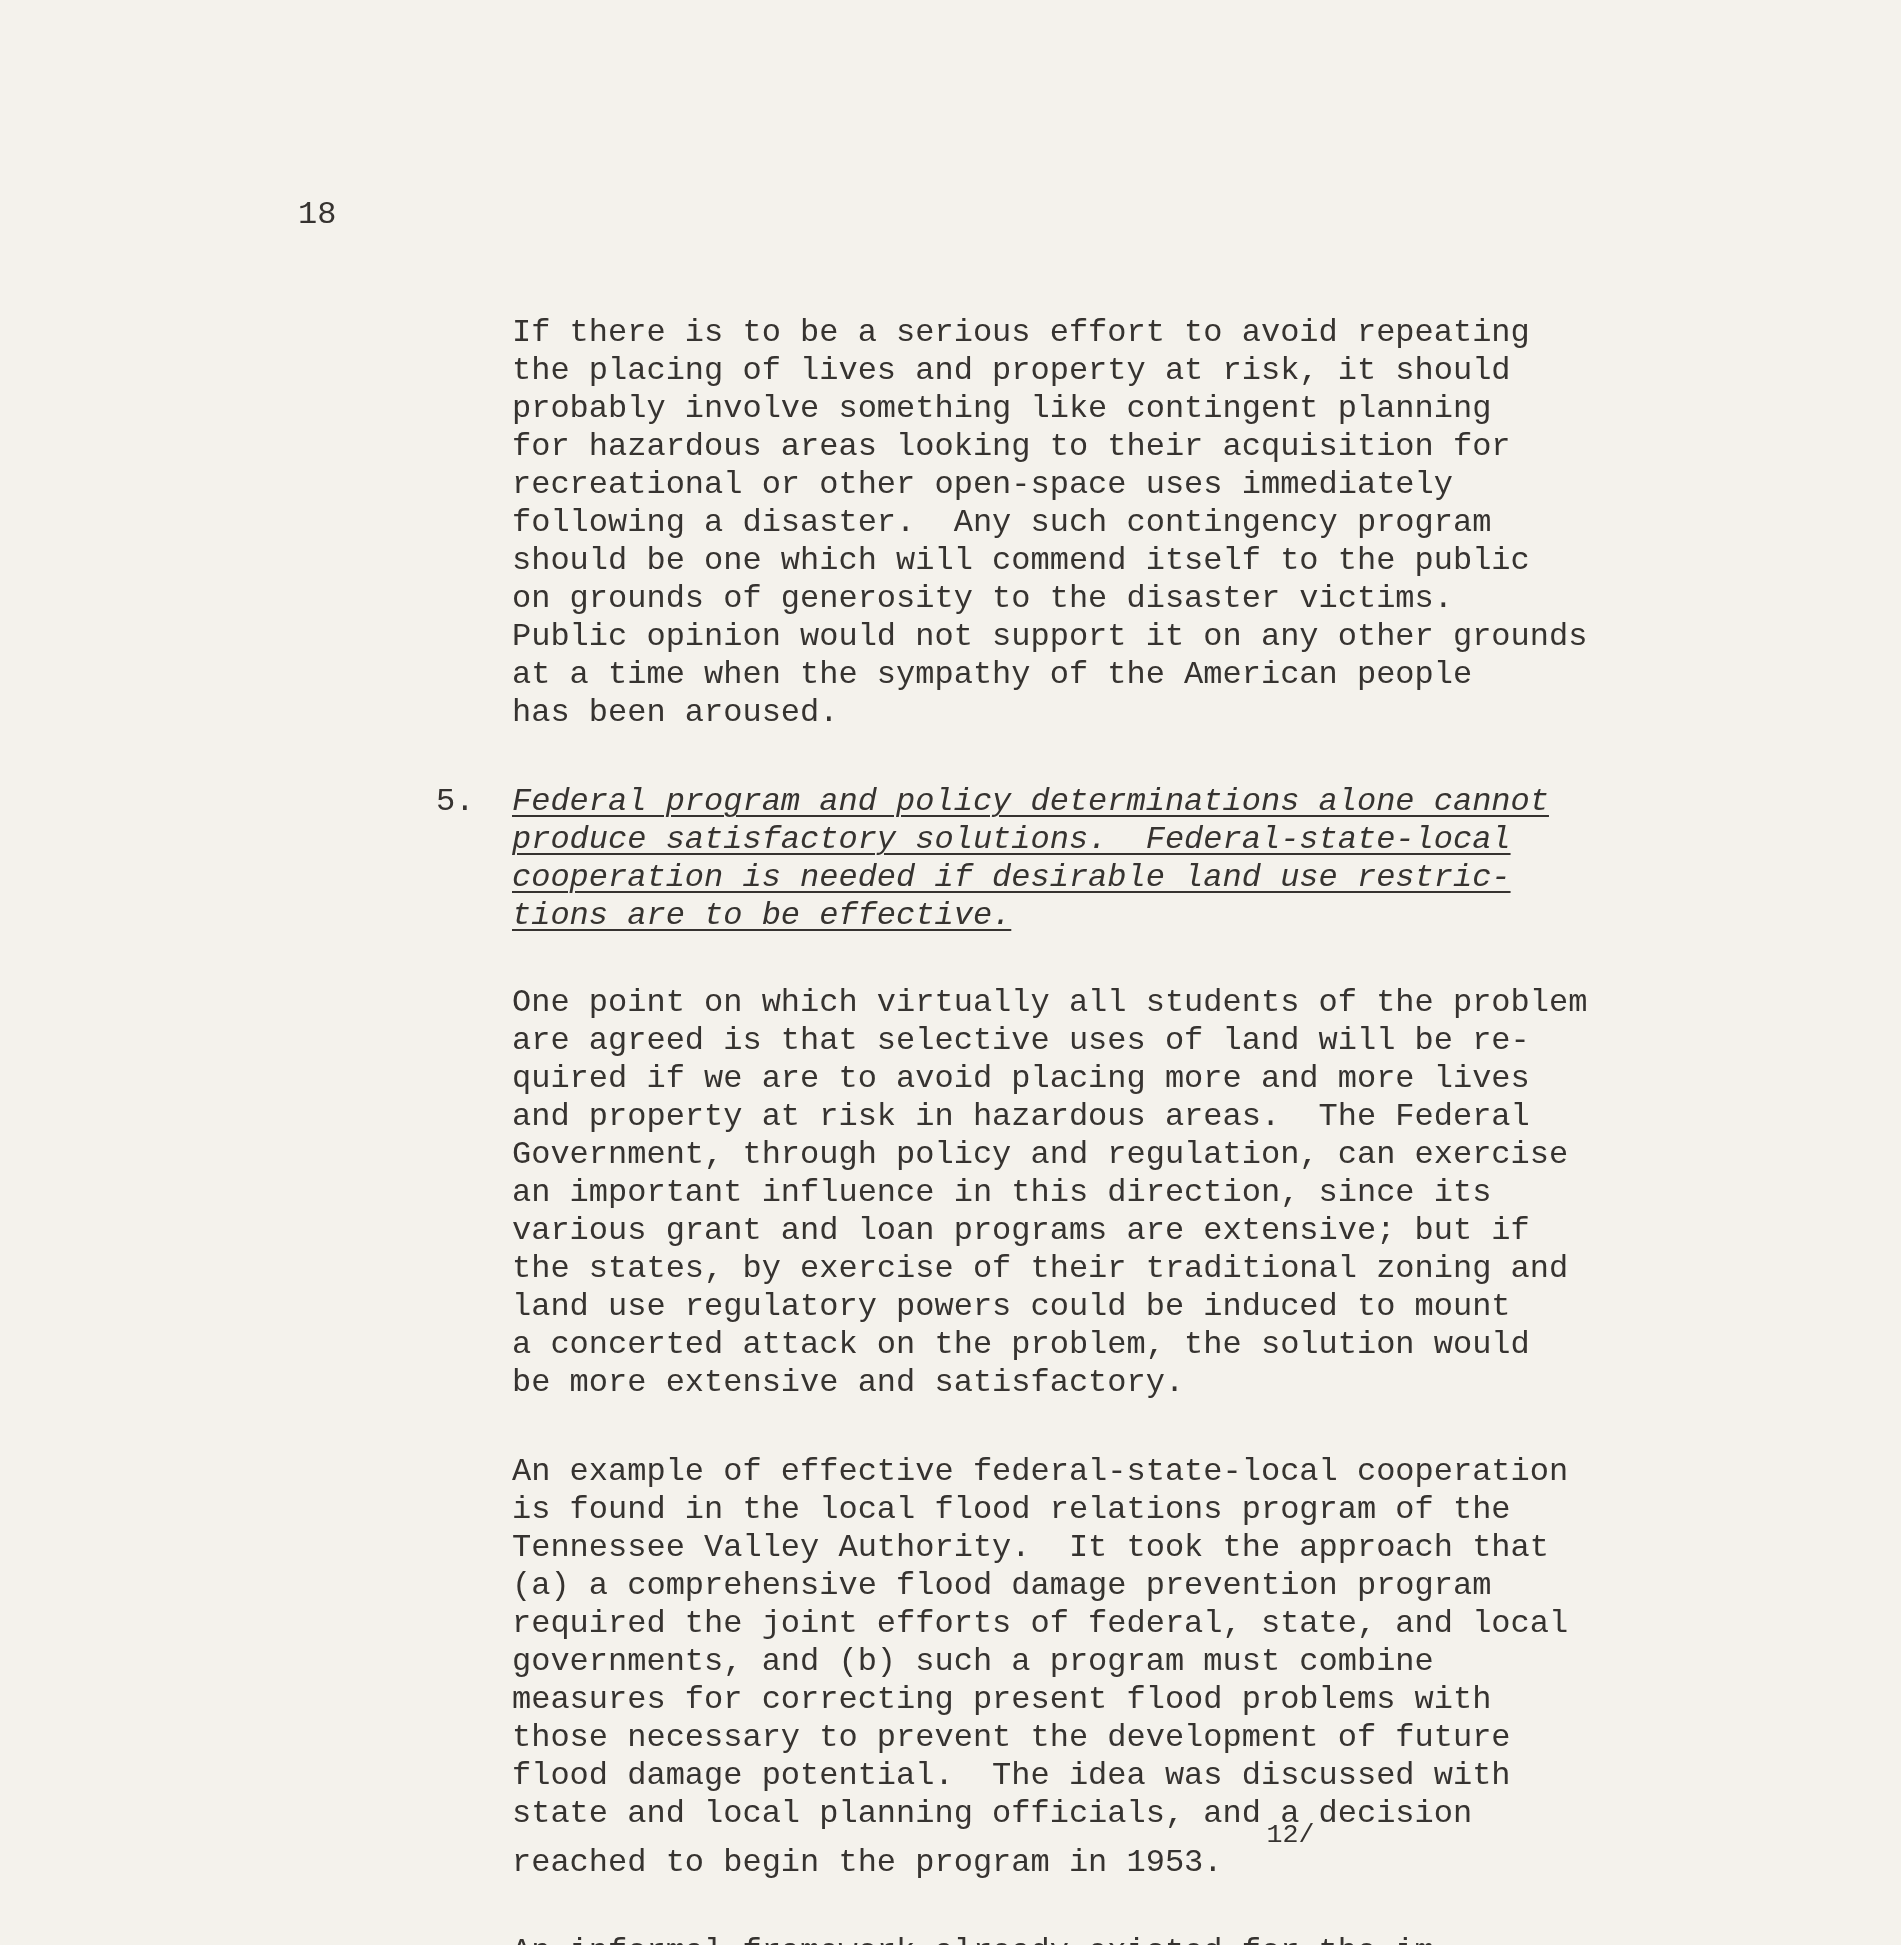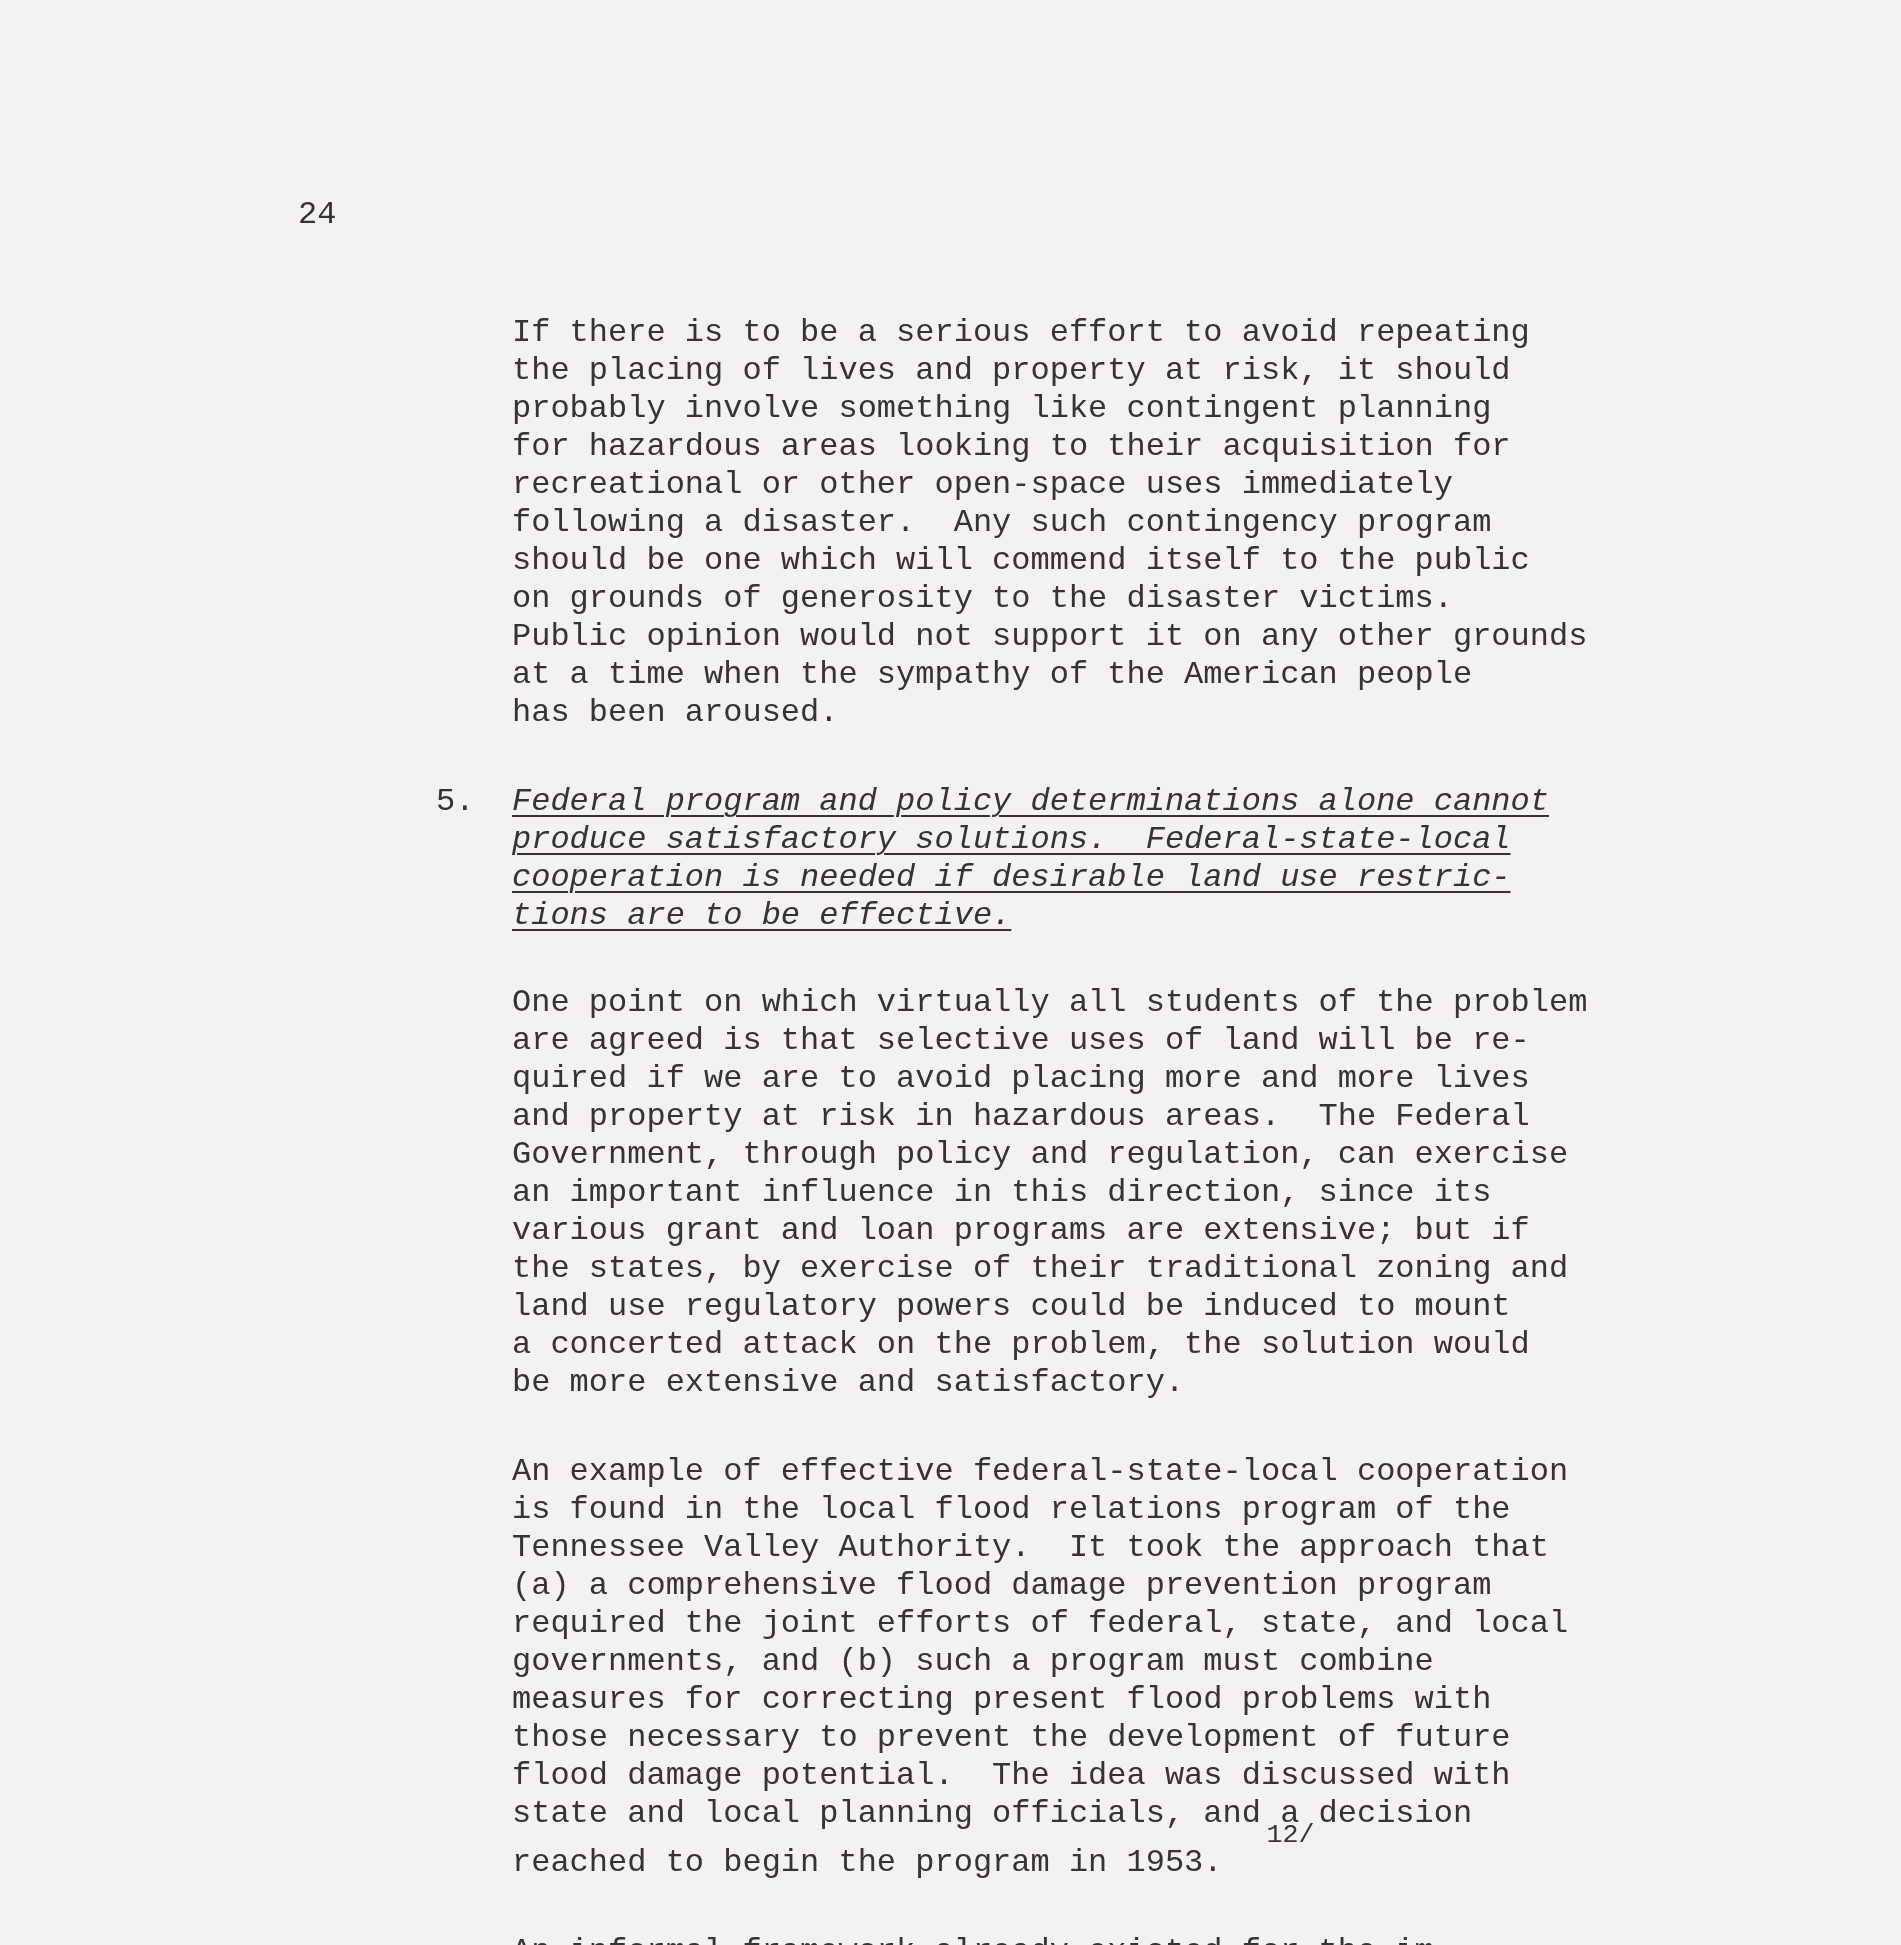--- a/index.html
+++ b/index.html
@@ -49,21 +49,21 @@
     position: relative;
     top: -17px;
     text-underline-offset: 3.9px;
     text-decoration-thickness: 1.6px;
     margin-left: 44px;
   }
 </style>
 </head>
 <body>
 
-<div class="page-number">24</div>
+<div class="page-number">18</div>
 
 <div class="content">
 
   <p class="para">If there is to be a serious effort to avoid repeating
 the placing of lives and property at risk, it should
 probably involve something like contingent planning
 for hazardous areas looking to their acquisition for
 recreational or other open-space uses immediately
 following a disaster.  Any such contingency program
 should be one which will commend itself to the public

